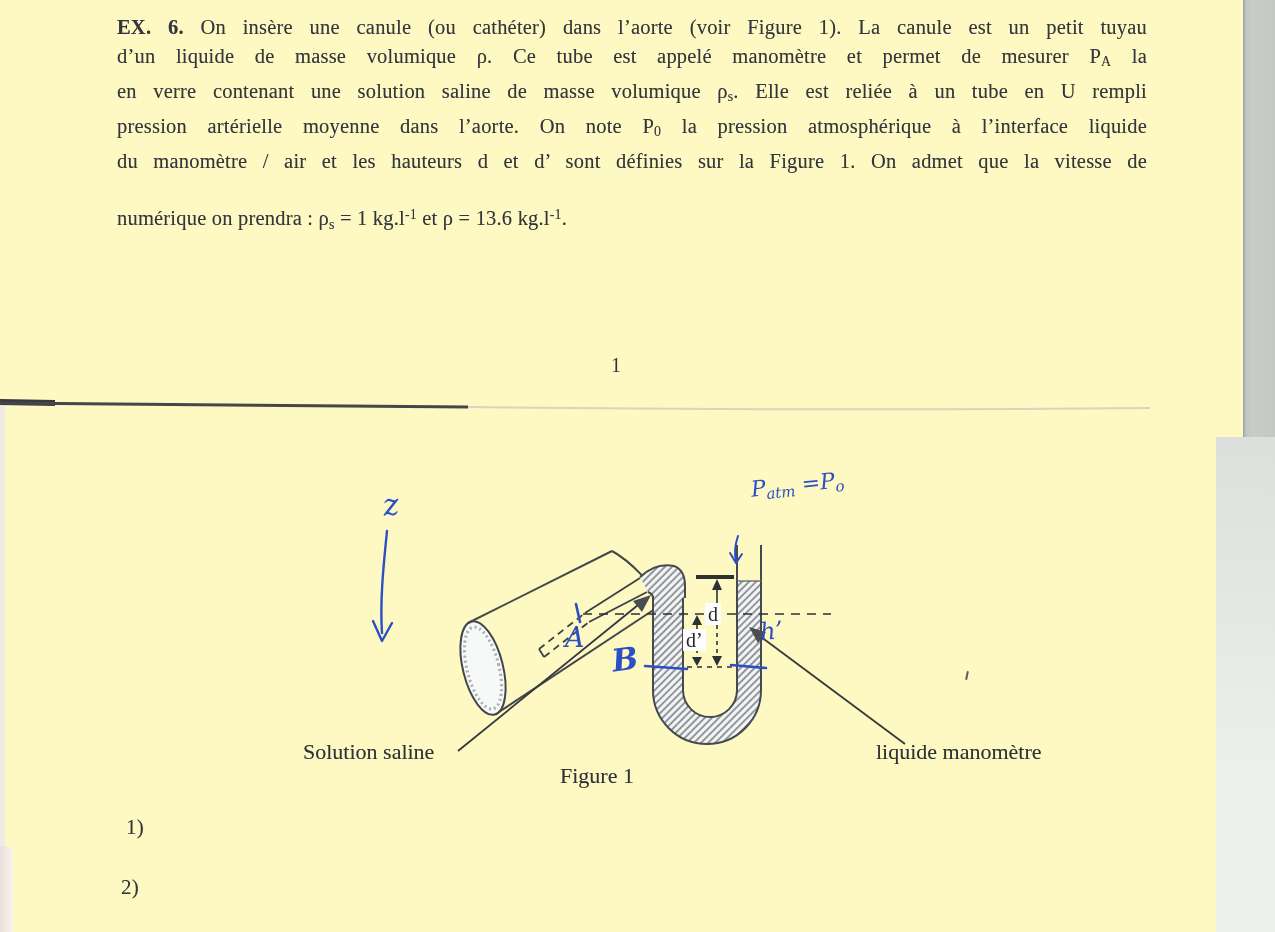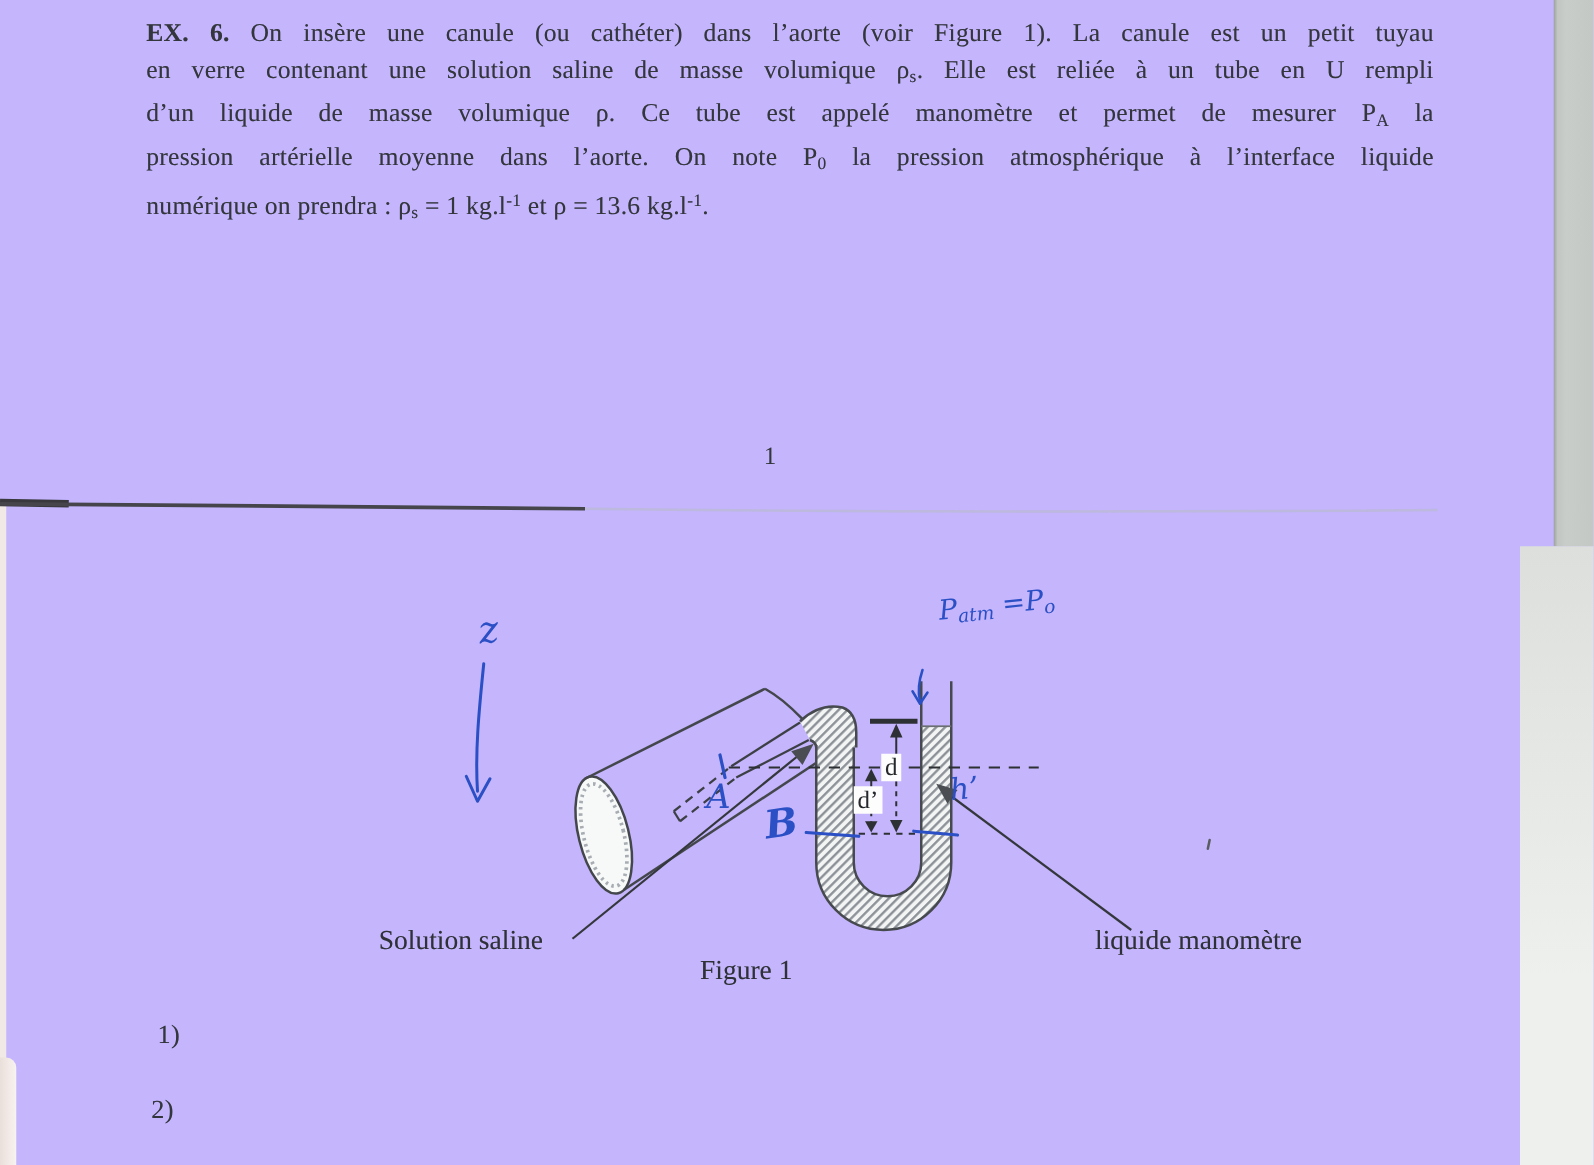--- a/index.html
+++ b/index.html
@@ -1,34 +1,34 @@
 <!DOCTYPE html>
 <html><head>
 <meta charset="utf-8">
 <style>
   html,body{margin:0;padding:0;background:#e9ebe9;}
-  .scan{position:relative;width:1275px;height:932px;background:#c4b5fd;overflow:hidden;
+  .scan{position:relative;width:1275px;height:932px;background:#fef9c3;overflow:hidden;
         font-family:"Liberation Serif",serif;color:#33363b;}
   .scan *{box-sizing:border-box;}
 
   
   .strip{position:absolute;}
   .strip-top-right{left:1243px;top:0;width:32px;height:437px;
      background:linear-gradient(to right,#9da19d 0,#c2c6c2 3px,#c9cdc9 10px,#c4c8c4 100%);}
   .strip-bottom-right{left:1216px;top:437px;width:59px;height:495px;
      background:linear-gradient(to bottom,#dcdfdc,#eef0ee 70%);}
   .strip-left{left:0;top:404px;width:5px;height:528px;background:#f1e9e5;}
   .strip-left-bottom{left:0;top:846px;width:13px;height:86px;
      background:linear-gradient(to right,#eadfda,#f8f3f0);border-radius:0 8px 0 0;}
 
   
   .para{position:absolute;left:117px;top:13px;width:1030px;font-size:20.5px;
         line-height:29.4px;letter-spacing:.2px;text-shadow:0 0 .5px rgba(40,40,55,.35);}
   .pline{text-align:justify;text-align-last:justify;white-space:normal;}
-  .pline-last{text-align-last:left;}
+  .pline-last{text-align-last:left;margin-top:24px;}
   .seg-b{font-weight:bold;}
   .seg-sub{font-size:.68em;vertical-align:-.25em;}
   .seg-sup{font-size:.68em;vertical-align:.45em;}
 
   .pageno{position:absolute;left:604px;top:354px;width:24px;text-align:center;
           font-size:20px;color:#33363b;}
 
   .figlabel{position:absolute;font-size:22px;color:#2e3135;white-space:nowrap;
             text-shadow:0 0 .5px rgba(40,40,55,.3);}
   .dim{position:absolute;font-size:20px;color:#26292c;background:#fdfdfd;
@@ -125,23 +125,24 @@
       <path d="M 738,536 C 735,545 734,553 736,561" stroke-width="2"></path>
       <path d="M 730,553 L 736,563 L 742,554" stroke-width="2"></path>
       <path d="M 576,604 L 580,622" stroke-width="2.6"></path>
       <path d="M 645,666 L 687,669" stroke-width="2.6"></path>
       <path d="M 731,665 L 766,668" stroke-width="2.6"></path>
     </g>
   </svg>
 
   <div class="para">
     <div class="pline"><span class="seg seg-b">EX. 6.</span><span class="seg"> On insère une canule (ou cathéter) dans l’aorte (voir Figure 1). La canule est un petit tuyau</span></div>
+    <div class="pline"><span class="seg">d’un liquide de masse volumique ρ. Ce tube est appelé manomètre et permet de mesurer P</span><span class="seg seg-sub">A</span><span class="seg"> la</span></div>
     <div class="pline"><span class="seg">en verre contenant une solution saline de masse volumique ρ</span><span class="seg seg-sub">s</span><span class="seg">. Elle est reliée à un tube en U rempli</span></div>
-    <div class="pline"><span class="seg">d’un liquide de masse volumique ρ. Ce tube est appelé manomètre et permet de mesurer P</span><span class="seg seg-sub">A</span><span class="seg"> la</span></div>
     <div class="pline"><span class="seg">pression artérielle moyenne dans l’aorte. On note P</span><span class="seg seg-sub">0</span><span class="seg"> la pression atmosphérique à l’interface liquide</span></div>
+    <div class="pline"><span class="seg">du manomètre / air et les hauteurs d et d’ sont définies sur la Figure 1. On admet que la vitesse de</span></div>
     <div class="pline pline-last"><span class="seg">numérique on prendra : ρ</span><span class="seg seg-sub">s</span><span class="seg"> = 1 kg.l</span><span class="seg seg-sup">-1</span><span class="seg"> et ρ = 13.6 kg.l</span><span class="seg seg-sup">-1</span><span class="seg">.</span></div>
   </div>
 
   <div class="pageno">1</div>
 
   <div class="figlabel" style="left:303px;top:739px;text-align:center;">Solution saline</div>
   <div class="figlabel" style="left:876px;top:739px;">liquide manomètre</div>
   <div class="figlabel" style="left:560px;top:763px;">Figure 1</div>
   <div class="dim" style="left:705px;top:603px;">d</div>
   <div class="dim" style="left:683px;top:629px;">d’</div>

